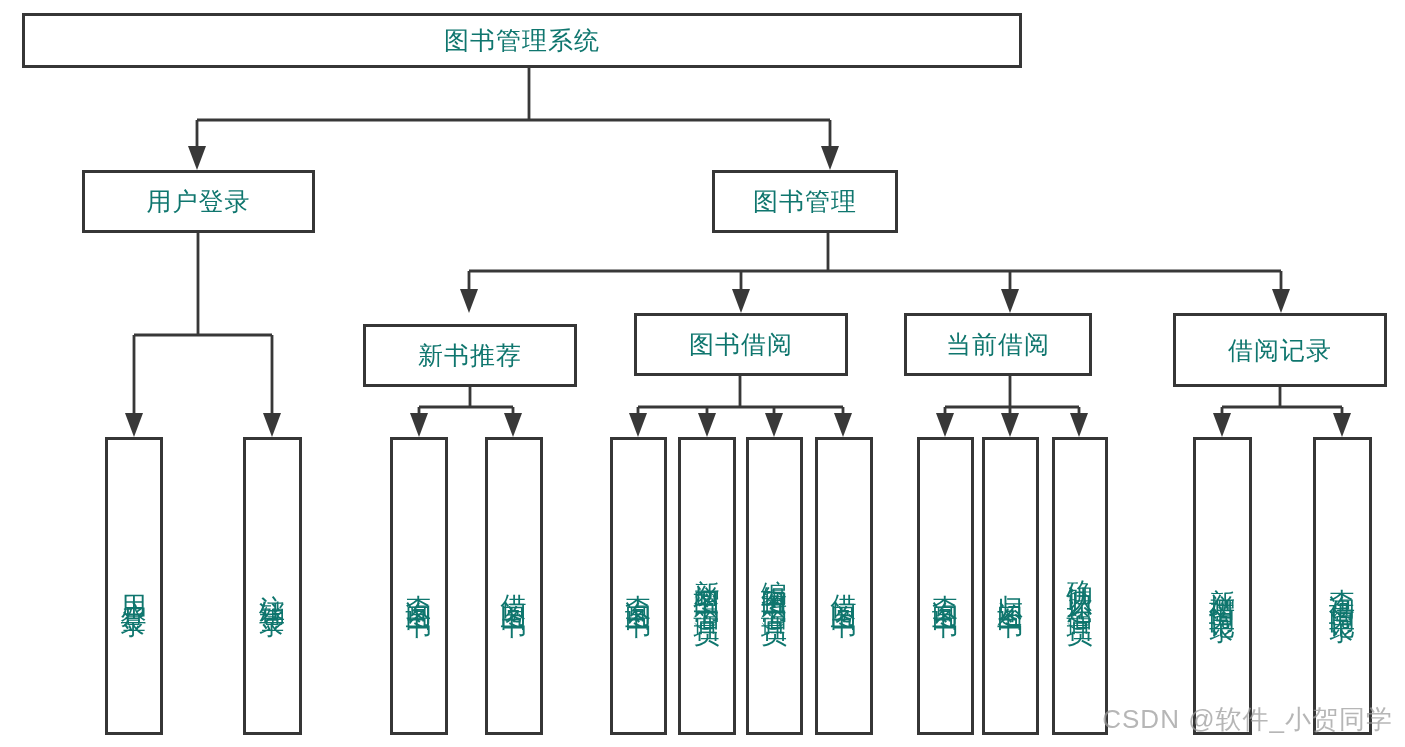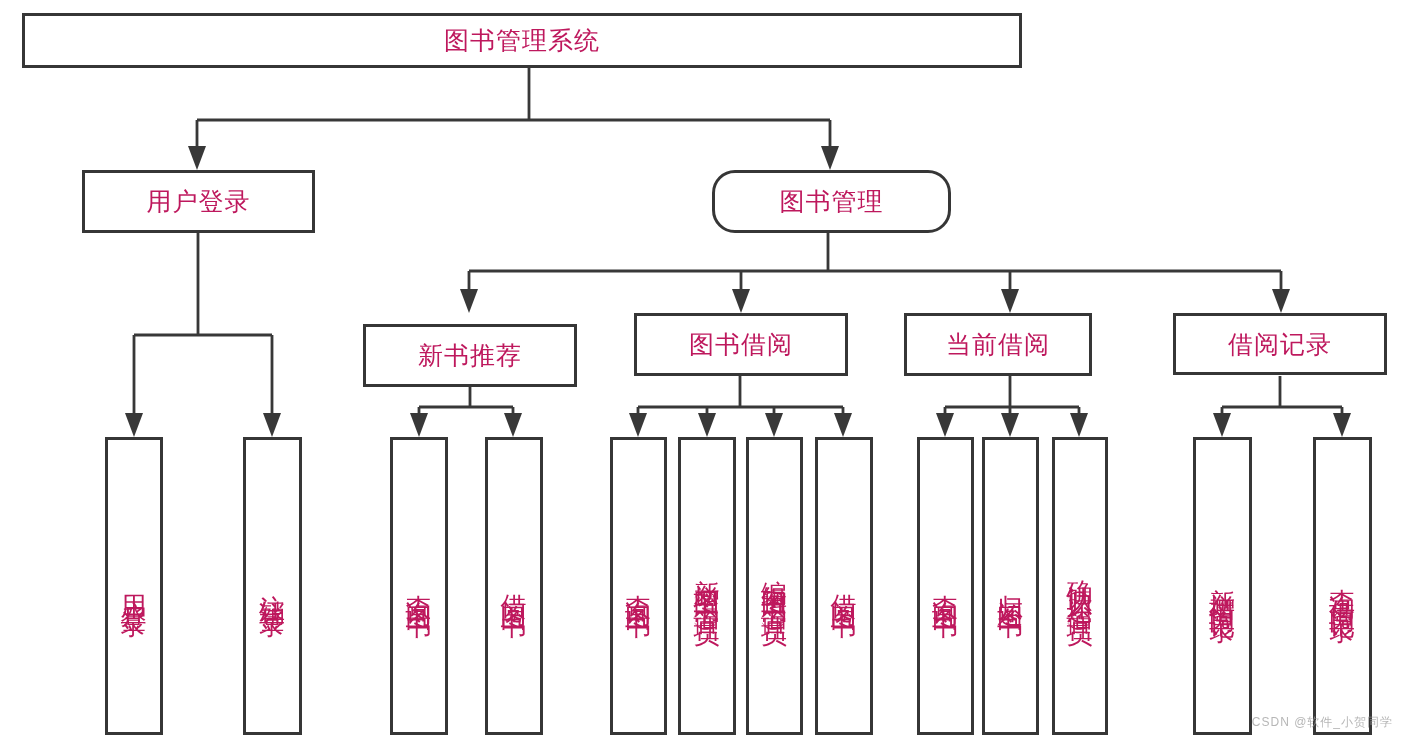--- a/index.html
+++ b/index.html
@@ -24,39 +24,39 @@
   }
   .arrowhead { fill: #383838; stroke: none; }
   .box {
     position: absolute;
     box-sizing: border-box;
     border: 3px solid #363636;
     background: #ffffff;
     display: flex;
     align-items: center;
     justify-content: center;
-    color: #be185d;
+    color: #0f766e;
   }
   .box.h span {
     font-size: 25px;
     letter-spacing: 1px;
     white-space: nowrap;
   }
   .box.v span {
     writing-mode: vertical-rl;
     text-orientation: mixed;
     font-size: 26px;
     letter-spacing: 6px;
     line-height: 1;
   }
   .watermark {
     position: absolute;
     right: 12px;
-    bottom: 16px;
-    font-size: 12px;
+    bottom: 10px;
+    font-size: 26px;
     color: rgba(158, 158, 158, 0.75);
     letter-spacing: 1px;
     white-space: nowrap;
   }
 </style>
 </head>
 <body>
 
 <div id="canvas">
 
@@ -91,34 +91,34 @@
     </g>
   </svg>
 
   <div class="box h" style="left:22px; top:13px; width:1000px; height:55px;">
     <span>图书管理系统</span>
   </div>
 
   <div class="box h" style="left:82px; top:170px; width:233px; height:63px;">
     <span>用户登录</span>
   </div>
-  <div class="box h" style="left:712px; top:170px; width:239px; height:63px;border-radius:23px;">
+  <div class="box h" style="left:712px; top:170px; width:186px; height:63px;">
     <span>图书管理</span>
   </div>
 
   <div class="box h" style="left:363px; top:324px; width:214px; height:63px;">
     <span>新书推荐</span>
   </div>
   <div class="box h" style="left:634px; top:313px; width:214px; height:63px;">
     <span>图书借阅</span>
   </div>
   <div class="box h" style="left:904px; top:313px; width:188px; height:63px;">
     <span>当前借阅</span>
   </div>
-  <div class="box h" style="left:1173px; top:313px; width:214px; height:62px;">
+  <div class="box h" style="left:1173px; top:313px; width:214px; height:74px;">
     <span>借阅记录</span>
   </div>
 
   <div class="box v" style="left:105px; top:437px; width:58px; height:298px;">
     <span>用户登录</span>
   </div>
   <div class="box v" style="left:243px; top:437px; width:59px; height:298px;">
     <span>注销登录</span>
   </div>
 

